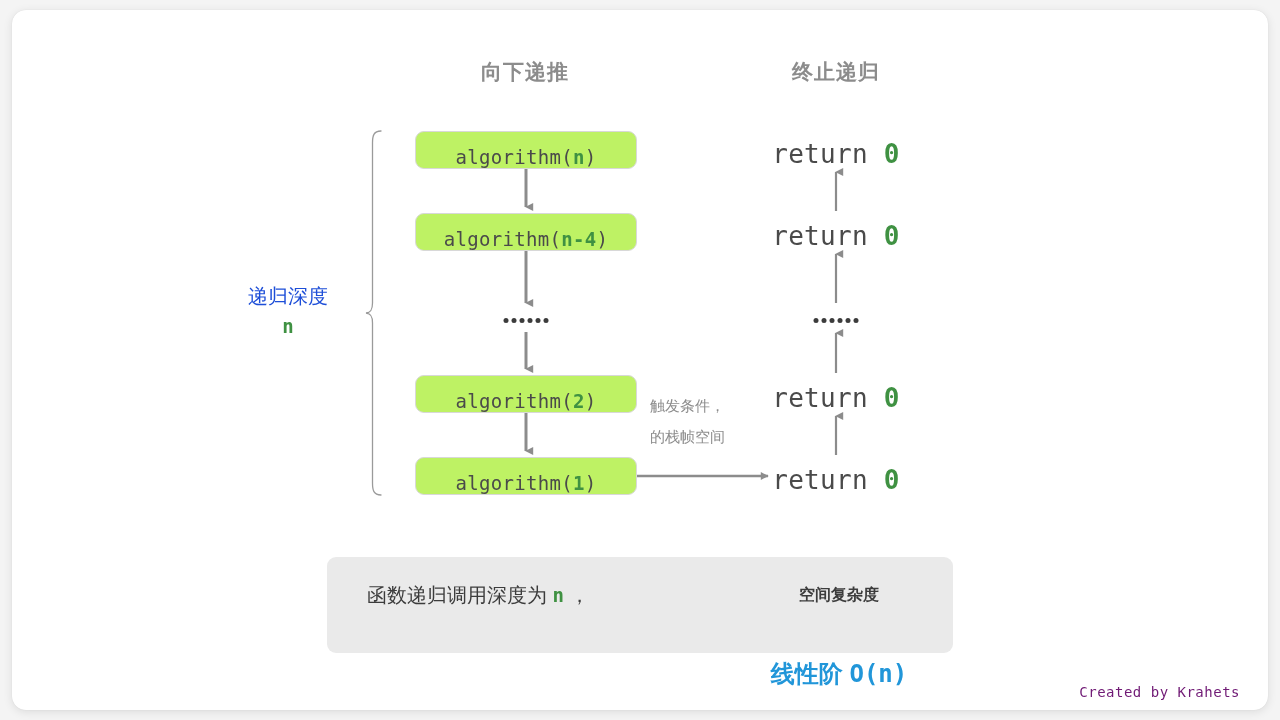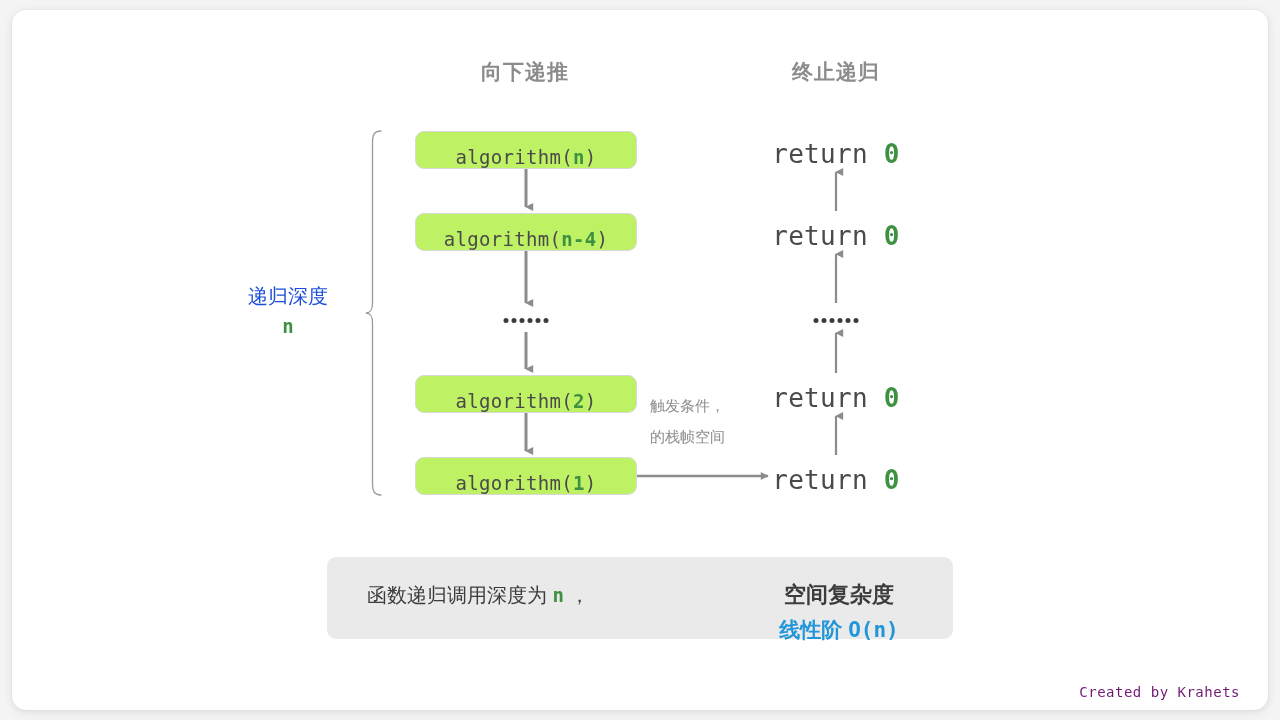--- a/index.html
+++ b/index.html
@@ -134,21 +134,21 @@
     line-height: 31px;
     white-space: nowrap;
   }
 
   
   #summary-panel {
     position: absolute;
     left: 327px;
     top: 557px;
     width: 626px;
-    height: 82px;
+    height: 96px;
     background: #eaeaea;
     border-radius: 9px;
   }
   #summary-left {
     position: absolute;
     left: 40px;
     top: 22px;
     font-size: 20px;
     color: #3c3c3c;
     line-height: 33px;
@@ -166,31 +166,32 @@
   }
   #summary-right {
     position: absolute;
     left: 512px;
     top: 20px;
     transform: translateX(-50%);
     text-align: center;
     white-space: nowrap;
   }
   #summary-right .sr-title {
-    font-size: 22px;
+    font-size: 16px;
     font-weight: bold;
     color: #3c3c3c;
     line-height: 35px;
     font-family: Liberation Serif, serif;
   }
   #summary-right .sr-value {
-    font-size: 21px;
+    font-size: 24px;
     font-weight: bold;
     color: #2196d9;
     line-height: 35px;
+    margin-top: 44px;
   }
   #summary-right .sr-value .mono {
     font-family: "DejaVu Sans Mono", "Liberation Mono", monospace;
   }
 
   
   #credit {
     position: absolute;
     right: 40px;
     bottom: 20px;

